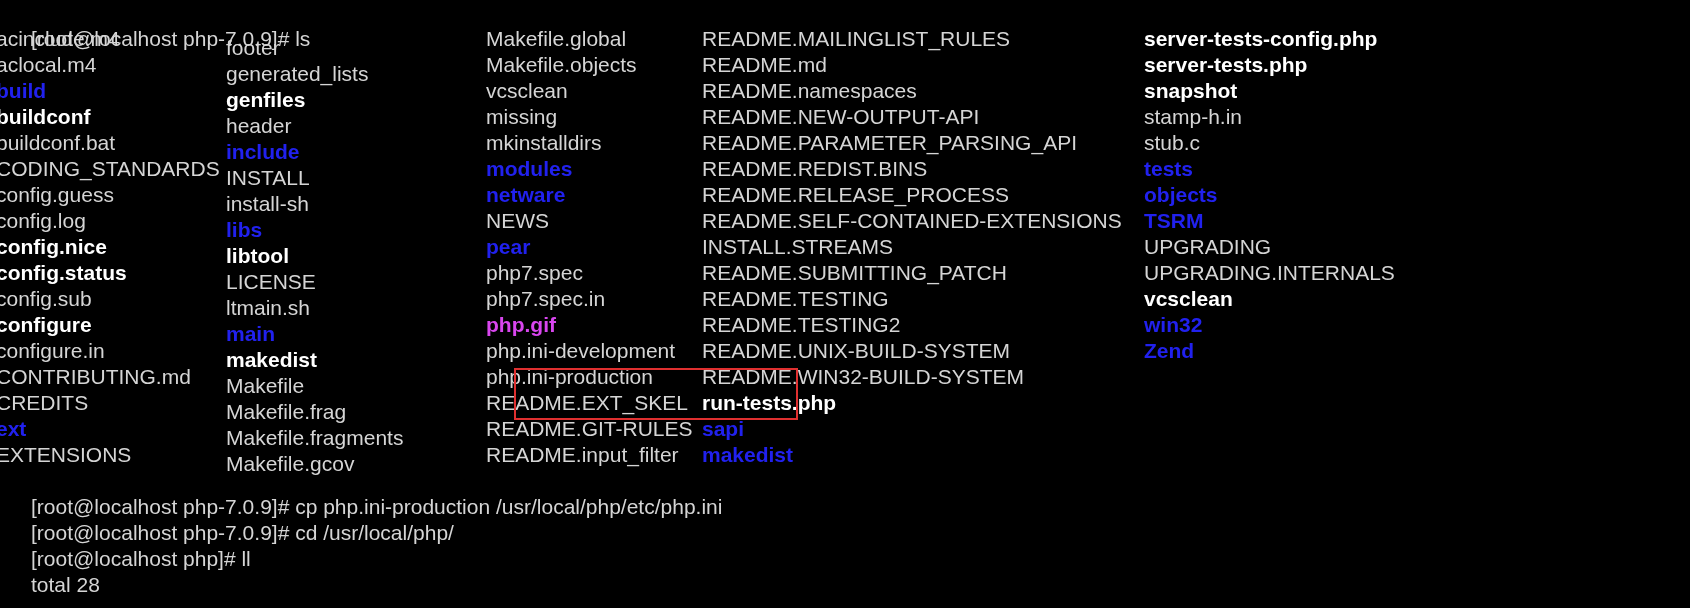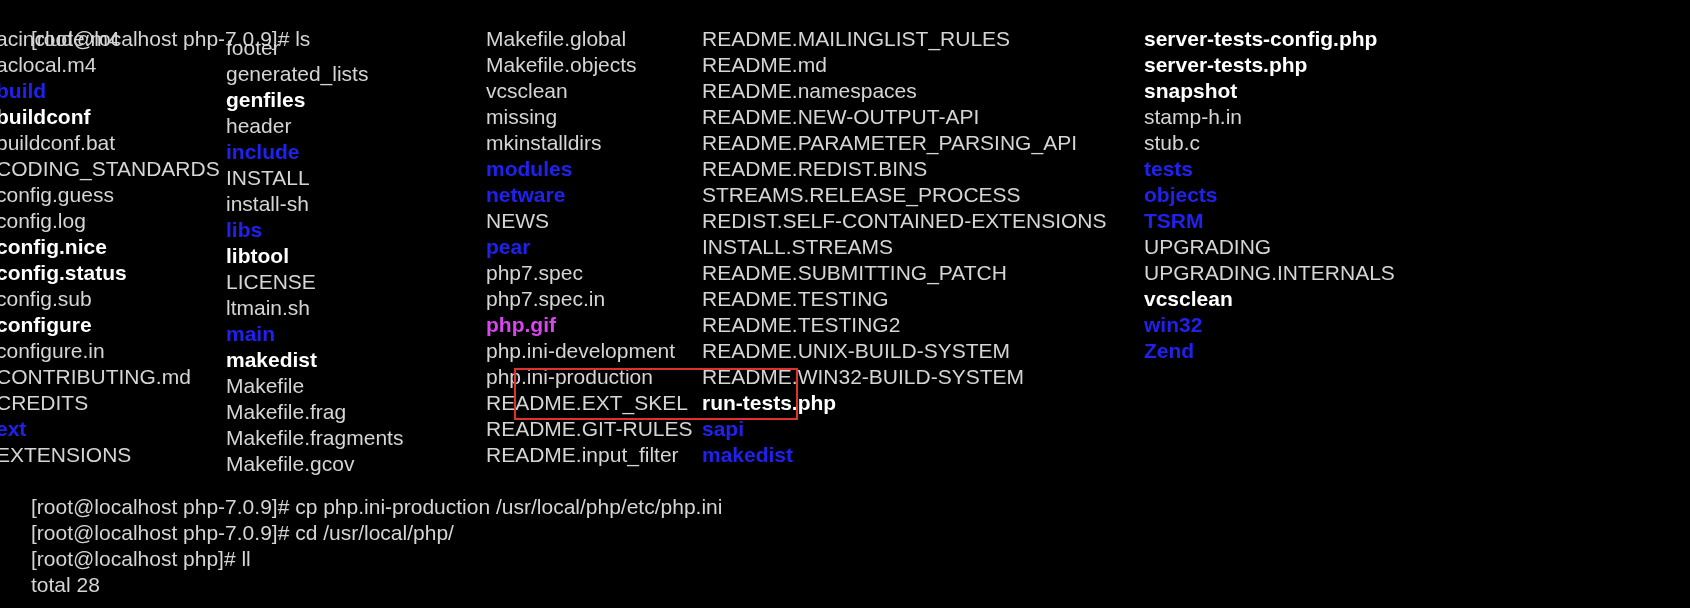--- a/index.html
+++ b/index.html
@@ -79,22 +79,22 @@
       <span class="prompt">[root@localhost php-7.0.9]# ls</span>
     </div>
 
     <div id="ls-grid">
         <div class="line"><span class="cell c1 fg-white">acinclude.m4</span><span class="cell c2 fg-white">footer</span><span class="cell c3 fg-white">Makefile.global</span><span class="cell c4 fg-white">README.MAILINGLIST_RULES</span><span class="cell c5 fg-green">server-tests-config.php</span></div>
         <div class="line"><span class="cell c1 fg-white">aclocal.m4</span><span class="cell c2 fg-white">generated_lists</span><span class="cell c3 fg-white">Makefile.objects</span><span class="cell c4 fg-white">README.md</span><span class="cell c5 fg-green">server-tests.php</span></div>
         <div class="line"><span class="cell c1 fg-blue">build</span><span class="cell c2 fg-green">genfiles</span><span class="cell c3 fg-white">vcsclean</span><span class="cell c4 fg-white">README.namespaces</span><span class="cell c5 fg-green">snapshot</span></div>
         <div class="line"><span class="cell c1 fg-green">buildconf</span><span class="cell c2 fg-white">header</span><span class="cell c3 fg-white">missing</span><span class="cell c4 fg-white">README.NEW-OUTPUT-API</span><span class="cell c5 fg-white">stamp-h.in</span></div>
         <div class="line"><span class="cell c1 fg-white">buildconf.bat</span><span class="cell c2 fg-blue">include</span><span class="cell c3 fg-white">mkinstalldirs</span><span class="cell c4 fg-white">README.PARAMETER_PARSING_API</span><span class="cell c5 fg-white">stub.c</span></div>
         <div class="line"><span class="cell c1 fg-white">CODING_STANDARDS</span><span class="cell c2 fg-white">INSTALL</span><span class="cell c3 fg-blue">modules</span><span class="cell c4 fg-white">README.REDIST.BINS</span><span class="cell c5 fg-blue">tests</span></div>
-        <div class="line"><span class="cell c1 fg-white">config.guess</span><span class="cell c2 fg-white">install-sh</span><span class="cell c3 fg-blue">netware</span><span class="cell c4 fg-white">STREAMS.RELEASE_PROCESS</span><span class="cell c5 fg-blue">objects</span></div>
-        <div class="line"><span class="cell c1 fg-white">config.log</span><span class="cell c2 fg-blue">libs</span><span class="cell c3 fg-white">NEWS</span><span class="cell c4 fg-white">REDIST.SELF-CONTAINED-EXTENSIONS</span><span class="cell c5 fg-blue">TSRM</span></div>
+        <div class="line"><span class="cell c1 fg-white">config.guess</span><span class="cell c2 fg-white">install-sh</span><span class="cell c3 fg-blue">netware</span><span class="cell c4 fg-white">README.RELEASE_PROCESS</span><span class="cell c5 fg-blue">objects</span></div>
+        <div class="line"><span class="cell c1 fg-white">config.log</span><span class="cell c2 fg-blue">libs</span><span class="cell c3 fg-white">NEWS</span><span class="cell c4 fg-white">README.SELF-CONTAINED-EXTENSIONS</span><span class="cell c5 fg-blue">TSRM</span></div>
         <div class="line"><span class="cell c1 fg-green">config.nice</span><span class="cell c2 fg-green">libtool</span><span class="cell c3 fg-blue">pear</span><span class="cell c4 fg-white">INSTALL.STREAMS</span><span class="cell c5 fg-white">UPGRADING</span></div>
         <div class="line"><span class="cell c1 fg-green">config.status</span><span class="cell c2 fg-white">LICENSE</span><span class="cell c3 fg-white">php7.spec</span><span class="cell c4 fg-white">README.SUBMITTING_PATCH</span><span class="cell c5 fg-white">UPGRADING.INTERNALS</span></div>
         <div class="line"><span class="cell c1 fg-white">config.sub</span><span class="cell c2 fg-white">ltmain.sh</span><span class="cell c3 fg-white">php7.spec.in</span><span class="cell c4 fg-white">README.TESTING</span><span class="cell c5 fg-green">vcsclean</span></div>
         <div class="line"><span class="cell c1 fg-green">configure</span><span class="cell c2 fg-blue">main</span><span class="cell c3 fg-magenta">php.gif</span><span class="cell c4 fg-white">README.TESTING2</span><span class="cell c5 fg-blue">win32</span></div>
         <div class="line"><span class="cell c1 fg-white">configure.in</span><span class="cell c2 fg-green">makedist</span><span class="cell c3 fg-white">php.ini-development</span><span class="cell c4 fg-white">README.UNIX-BUILD-SYSTEM</span><span class="cell c5 fg-blue">Zend</span></div>
         <div class="line"><span class="cell c1 fg-white">CONTRIBUTING.md</span><span class="cell c2 fg-white">Makefile</span><span class="cell c3 fg-white">php.ini-production</span><span class="cell c4 fg-white">README.WIN32-BUILD-SYSTEM</span><span class="cell c5 fg-white"></span></div>
         <div class="line"><span class="cell c1 fg-white">CREDITS</span><span class="cell c2 fg-white">Makefile.frag</span><span class="cell c3 fg-white">README.EXT_SKEL</span><span class="cell c4 fg-green">run-tests.php</span><span class="cell c5 fg-white"></span></div>
         <div class="line"><span class="cell c1 fg-blue">ext</span><span class="cell c2 fg-white">Makefile.fragments</span><span class="cell c3 fg-white">README.GIT-RULES</span><span class="cell c4 fg-blue">sapi</span><span class="cell c5 fg-white"></span></div>
         <div class="line"><span class="cell c1 fg-white">EXTENSIONS</span><span class="cell c2 fg-white">Makefile.gcov</span><span class="cell c3 fg-white">README.input_filter</span><span class="cell c4 fg-blue">makedist</span><span class="cell c5 fg-white"></span></div>
       </div>

